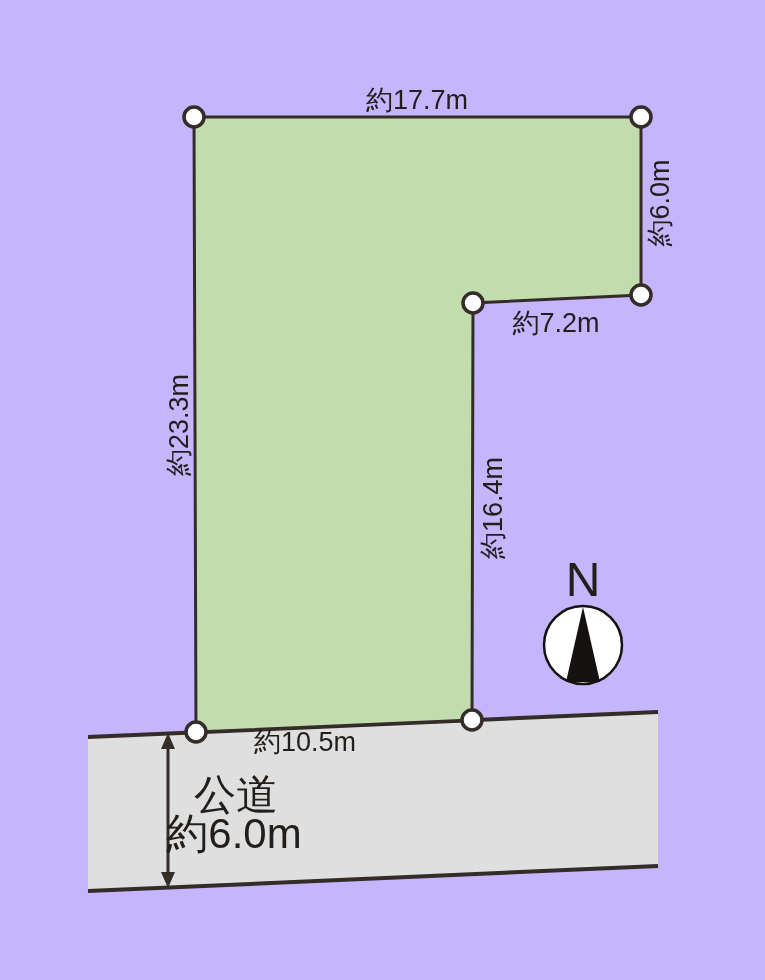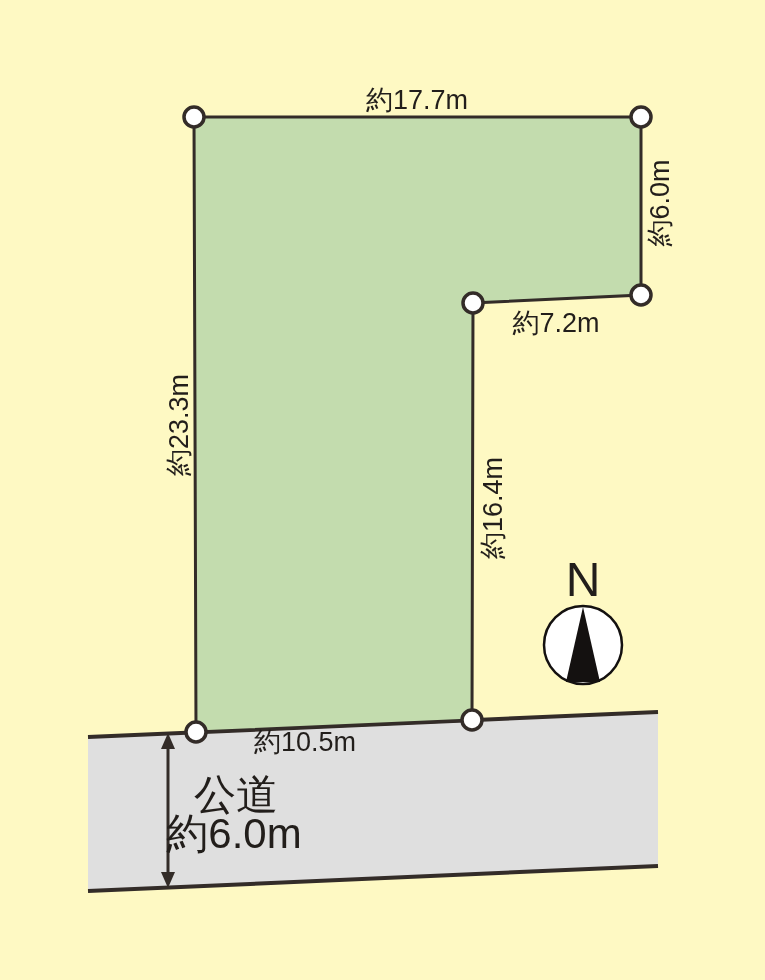--- a/index.html
+++ b/index.html
@@ -5,21 +5,21 @@
   html, body {
     margin: 0;
     padding: 0;
     background: #ffffff;
     font-family: "Liberation Sans", "DejaVu Sans", sans-serif;
   }
   .canvas {
     position: relative;
     width: 765px;
     height: 980px;
-    background: #fef9c3;
+    background: #c4b5fd;
     overflow: hidden;
   }
   svg text {
     font-family: "Liberation Sans", "DejaVu Sans", sans-serif;
     fill: #221e1b;
   }
   .dim-label { font-size: 27px; }
   .road-label { font-size: 42px; }
   .north-label { font-size: 48px; }
 </style>

